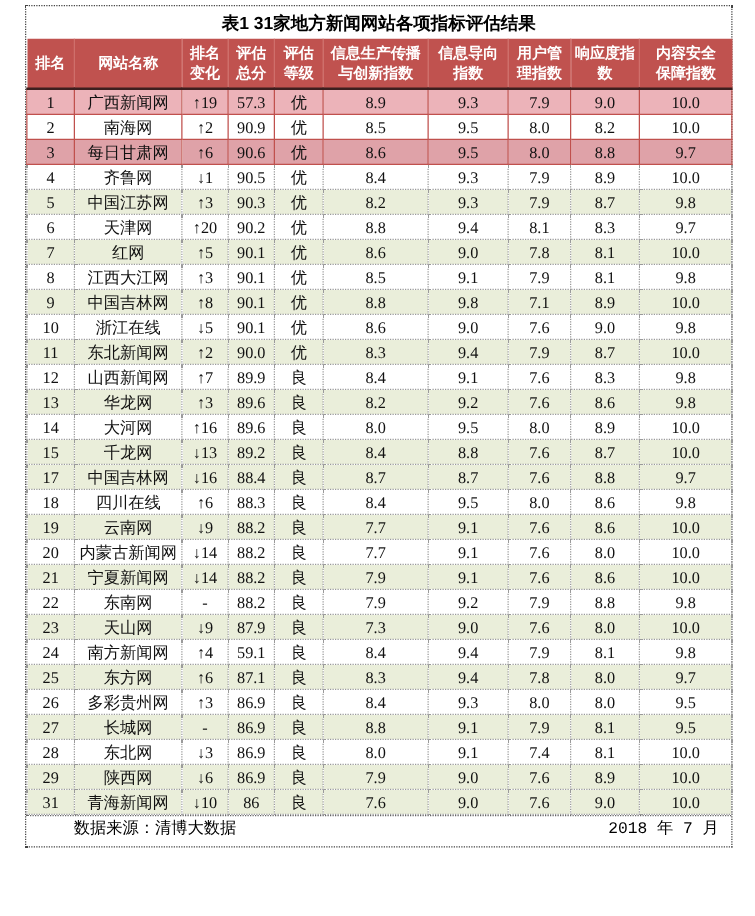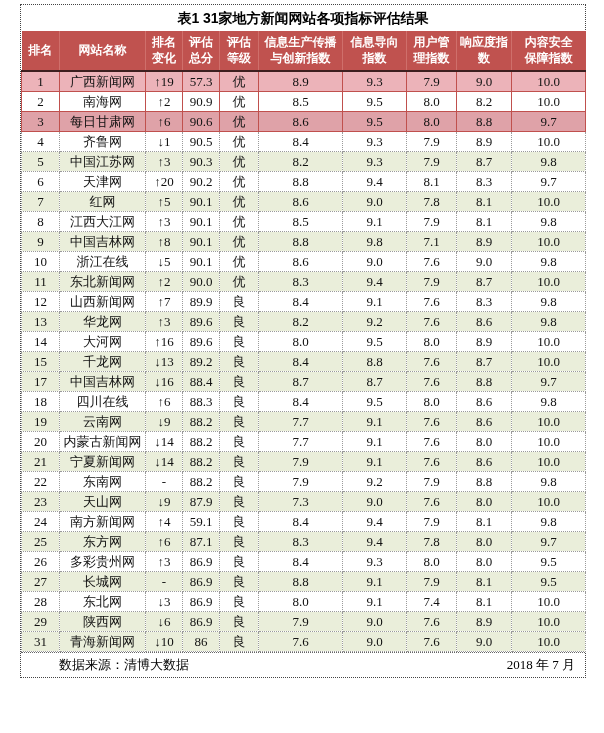--- a/index.html
+++ b/index.html
@@ -28,24 +28,24 @@
     font-family:"Liberation Serif","DejaVu Serif",serif; color:#111;
     overflow:hidden; white-space:nowrap;
   }
   tr.band td   { border:1px solid #c0504d; }
   tr.normal td { border:1px dotted #9a9a9a; }
   tr.bg-pink1 td { background:#ecb3b9; }
   tr.bg-pink2 td { background:#dfa2a8; }
   tr.bg-green td { background:#eaeeda; }
   tr.bg-white td { background:#ffffff; }
   .footer-row {
-    display:flex; justify-content:space-between; align-items:center;
+    display:flex; justify-content:space-between; 
     height:24px; font-size:13px; color:#000;
     padding:0 10px 0 38px; border-top:1px dotted #666;
-    font-family:Liberation Serif, serif;
+    font-family:Liberation Mono, monospace;
   }
 </style>
 </head>
 <body>
 
 <div class="table-wrap">
   <div class="title-row">表1 31家地方新闻网站各项指标评估结果</div>
   <table>
     <colgroup>
       <col style="width:38px">

